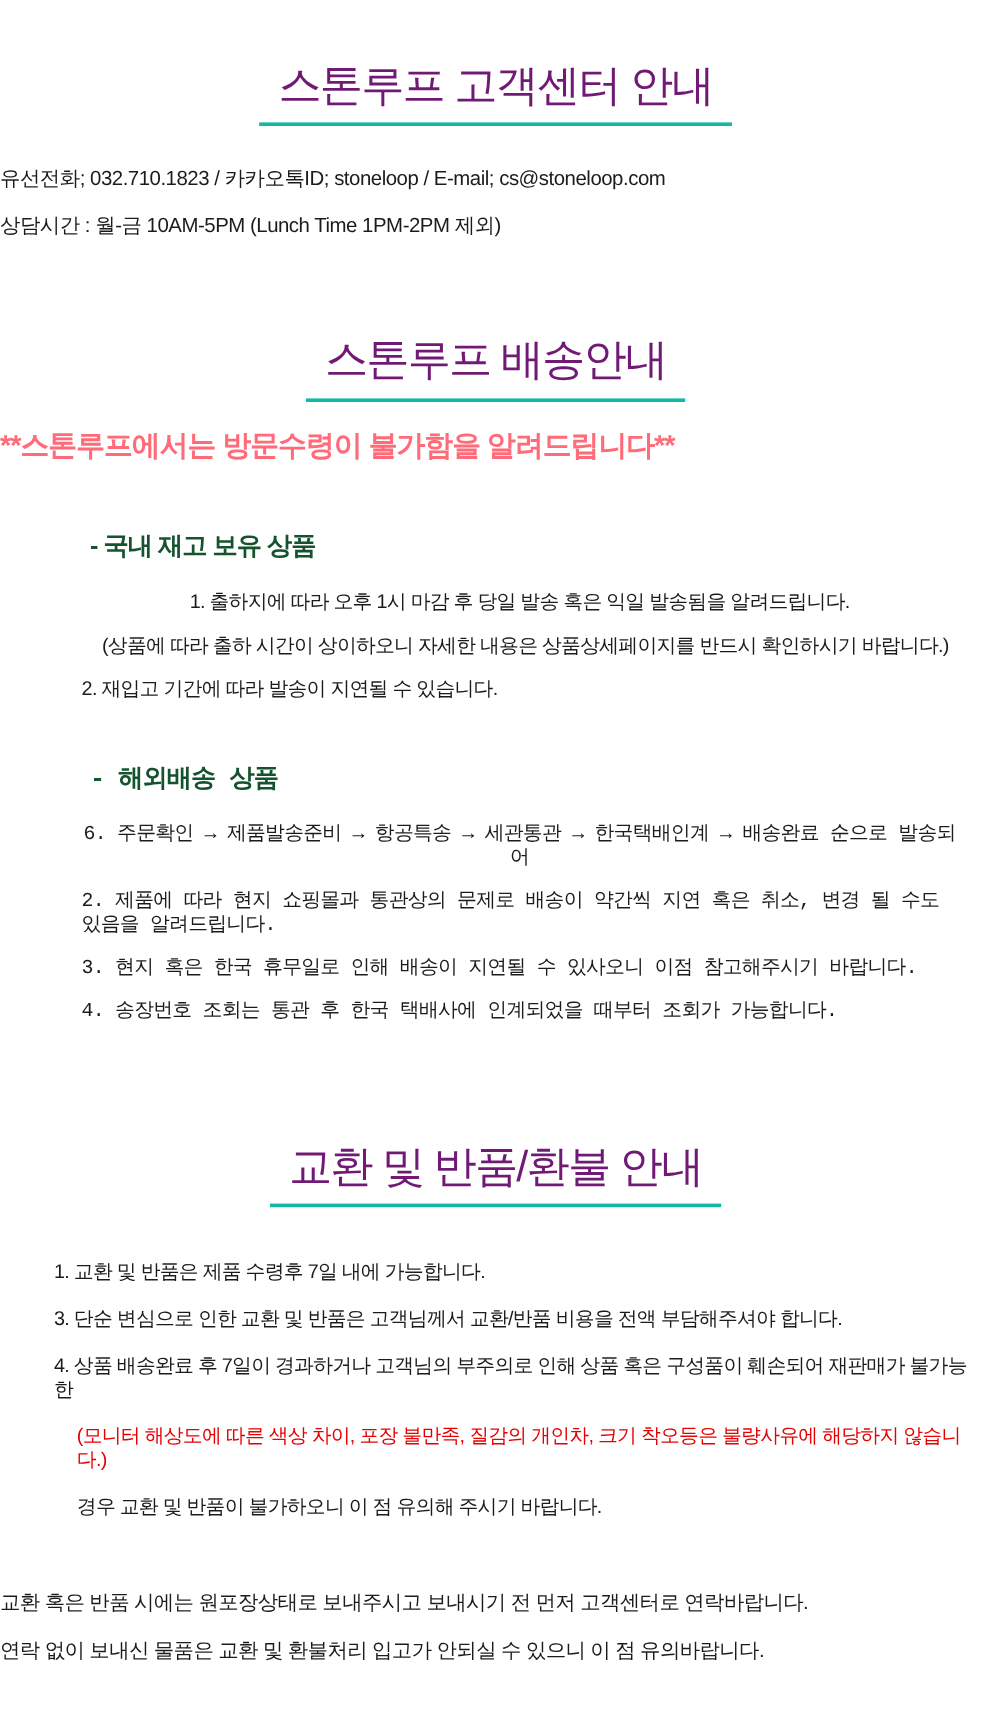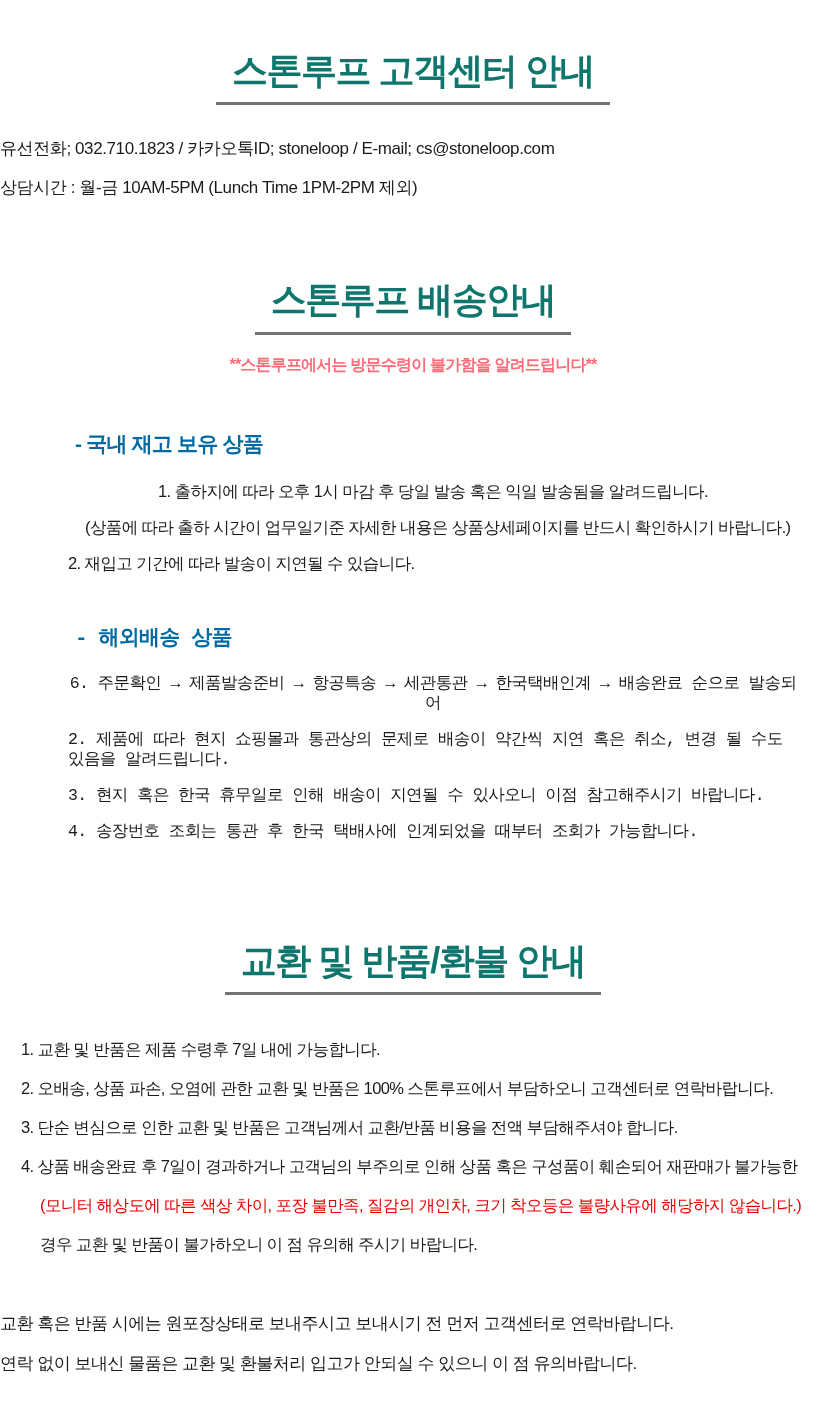--- a/index.html
+++ b/index.html
@@ -11,66 +11,65 @@
     font-family: "Liberation Sans", "DejaVu Sans", sans-serif;
     color: #1b1b1b;
     background: #ffffff;
     overflow: hidden;
   }
   .title-wrap { text-align: center; }
   .big-title {
     display: inline-block;
     margin: 0;
     font-size: 36px;
-    font-weight: 700;
+    font-weight: 400;
     letter-spacing: -1.5px;
-    color: #0f766e;
+    color: #701a75;
     padding: 0 16px 11px 16px;
-    border-bottom: 3px solid #737373;
+    border-bottom: 3px solid #14b8a6;
     line-height: 1.15;
   }
   .center-line {
     margin: 0;
     font-size: 17px;
     letter-spacing: -0.4px;
   }
   #customer-center { padding-top: 50px; }
   .contact-line { margin-top: 32px; }
   .hours-line { margin-top: 16px; }
 
   #shipping { margin-top: 80px; }
   .pickup-notice {
     margin: 20px 0 0 0;
-    text-align: center;
-    font-size: 16px;
+    font-size: 24px;
     font-weight: 700;
     letter-spacing: -0.8px;
     color: #ff6b78;
   }
   .block { padding-left: 68px; padding-right: 28px; }
   .block-heading {
     margin: 0 0 0 7px;
     font-size: 21px;
     font-weight: 800;
     letter-spacing: -0.8px;
-    color: #0369a1;
+    color: #14532d;
   }
   .block-domestic { margin-top: 54px; }
   .block-overseas { margin-top: 50px; font-family: Liberation Mono, monospace; }
   .line {
     margin: 16px 0 0 0;
     font-size: 16.5px;
     line-height: 20px;
     letter-spacing: -0.6px;
   }
   .block .line.first { margin-top: 23px; text-align: center; }
   .line.cont { padding-left: 17px; }
 
   #returns { margin-top: 98px; }
-  .returns-list { padding-left: 21px; padding-right: 20px; }
+  .returns-list { padding-left: 45px; padding-right: 20px; }
   .returns-list .line { margin-top: 19px; }
   .returns-list .line.first { margin-top: 44px; }
   .returns-list .line.cont { padding-left: 19px; }
   .warning-line { color: #e60000; padding-left: 19px; }
 
   .footer { margin-top: 58px; }
   .footer .center-line { margin-top: 17px; font-size: 17px; letter-spacing: -0.5px; }
 </style>
 </head>
 <body>
@@ -87,41 +86,40 @@
 
   <section id="shipping">
     <div class="title-wrap">
       <h1 class="big-title">스톤루프 배송안내</h1>
     </div>
     <p class="pickup-notice">**스톤루프에서는 방문수령이 불가함을 알려드립니다**</p>
 
     <div class="block block-domestic">
       <h2 class="block-heading">- 국내 재고 보유 상품</h2>
       <p class="line first">1. 출하지에 따라 오후 1시 마감 후 당일 발송 혹은 익일 발송됨을 알려드립니다.</p>
-      <p class="line cont">(상품에 따라 출하 시간이 업무일기준 자세한 내용은 상품상세페이지를 반드시 확인하시기 바랍니다.)</p>
+      <p class="line cont">(상품에 따라 출하 시간이 상이하오니 자세한 내용은 상품상세페이지를 반드시 확인하시기 바랍니다.)</p>
       <p class="line">2. 재입고 기간에 따라 발송이 지연될 수 있습니다.</p>
     </div>
 
     <div class="block block-overseas">
       <h2 class="block-heading">- 해외배송 상품</h2>
       <p class="line first">6. 주문확인 → 제품발송준비 → 항공특송 → 세관통관 → 한국택배인계 → 배송완료 순으로 발송되어</p>
       <p class="line">2. 제품에 따라 현지 쇼핑몰과 통관상의 문제로 배송이 약간씩 지연 혹은 취소, 변경 될 수도 있음을 알려드립니다.</p>
       <p class="line">3. 현지 혹은 한국 휴무일로 인해 배송이 지연될 수 있사오니 이점 참고해주시기 바랍니다.</p>
       <p class="line">4. 송장번호 조회는 통관 후 한국 택배사에 인계되었을 때부터 조회가 가능합니다.</p>
     </div>
   </section>
 
   <section id="returns">
     <div class="title-wrap">
       <h1 class="big-title">교환 및 반품/환불 안내</h1>
     </div>
 
     <div class="returns-list">
       <p class="line first">1. 교환 및 반품은 제품 수령후 7일 내에 가능합니다.</p>
-      <p class="line">2. 오배송, 상품 파손, 오염에 관한 교환 및 반품은 100% 스톤루프에서 부담하오니 고객센터로 연락바랍니다.</p>
       <p class="line">3. 단순 변심으로 인한 교환 및 반품은 고객님께서 교환/반품 비용을 전액 부담해주셔야 합니다.</p>
       <p class="line">4. 상품 배송완료 후 7일이 경과하거나 고객님의 부주의로 인해 상품 혹은 구성품이 훼손되어 재판매가 불가능한</p>
       <p class="line warning-line">(모니터 해상도에 따른 색상 차이, 포장 불만족, 질감의 개인차, 크기 착오등은 불량사유에 해당하지 않습니다.)</p>
       <p class="line cont">경우 교환 및 반품이 불가하오니 이 점 유의해 주시기 바랍니다.</p>
     </div>
 
     <div class="footer">
       <p class="center-line">교환 혹은 반품 시에는 원포장상태로 보내주시고 보내시기 전 먼저 고객센터로 연락바랍니다.</p>
       <p class="center-line">연락 없이 보내신 물품은 교환 및 환불처리 입고가 안되실 수 있으니 이 점 유의바랍니다.</p>
 

